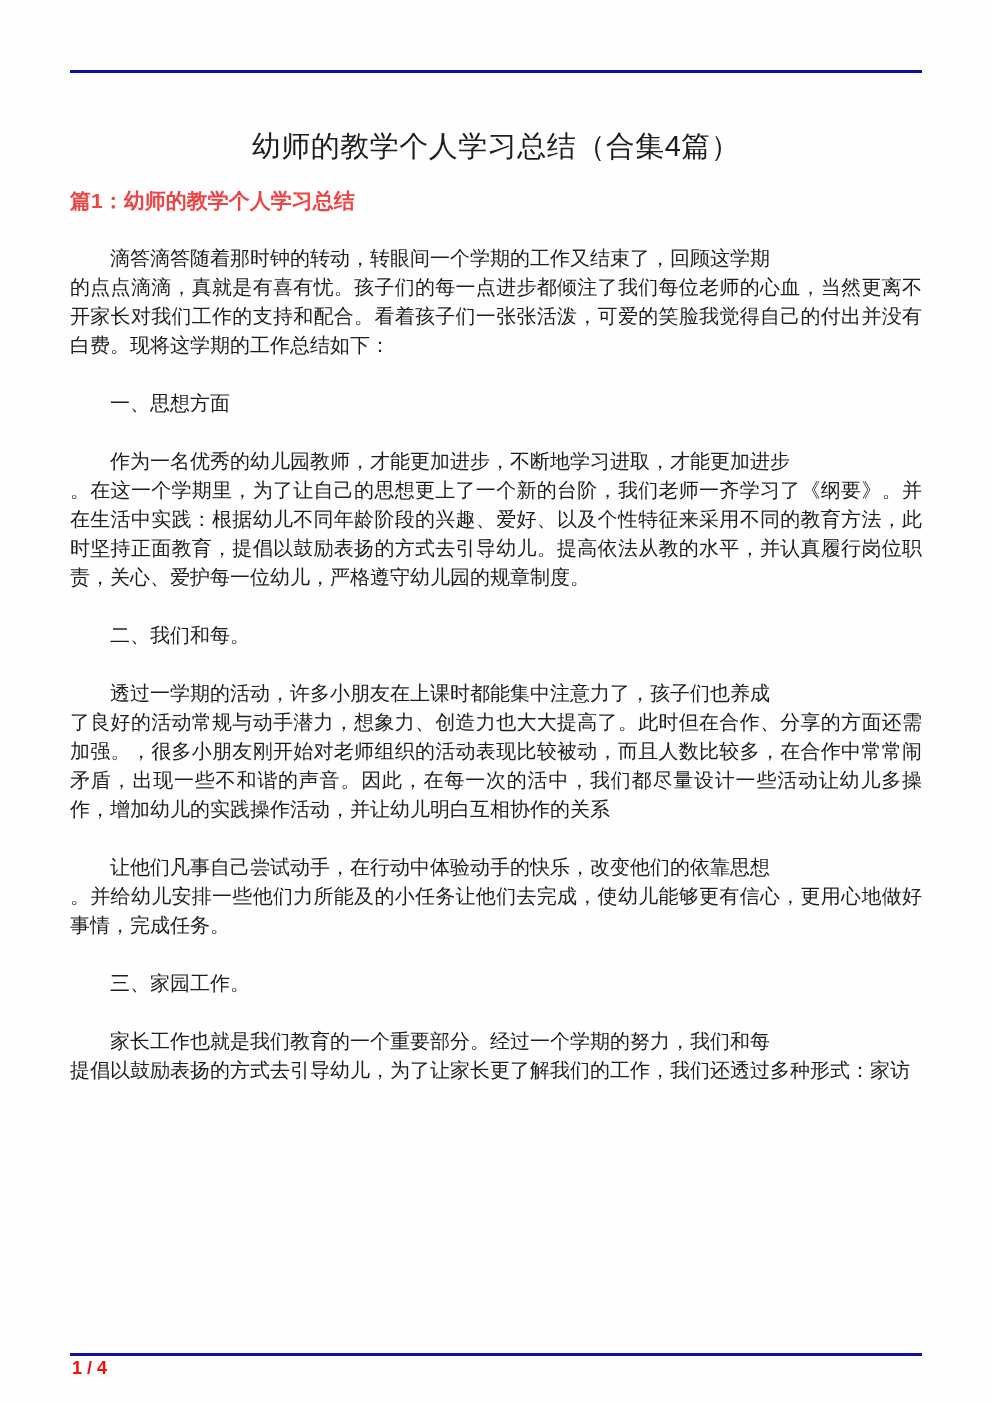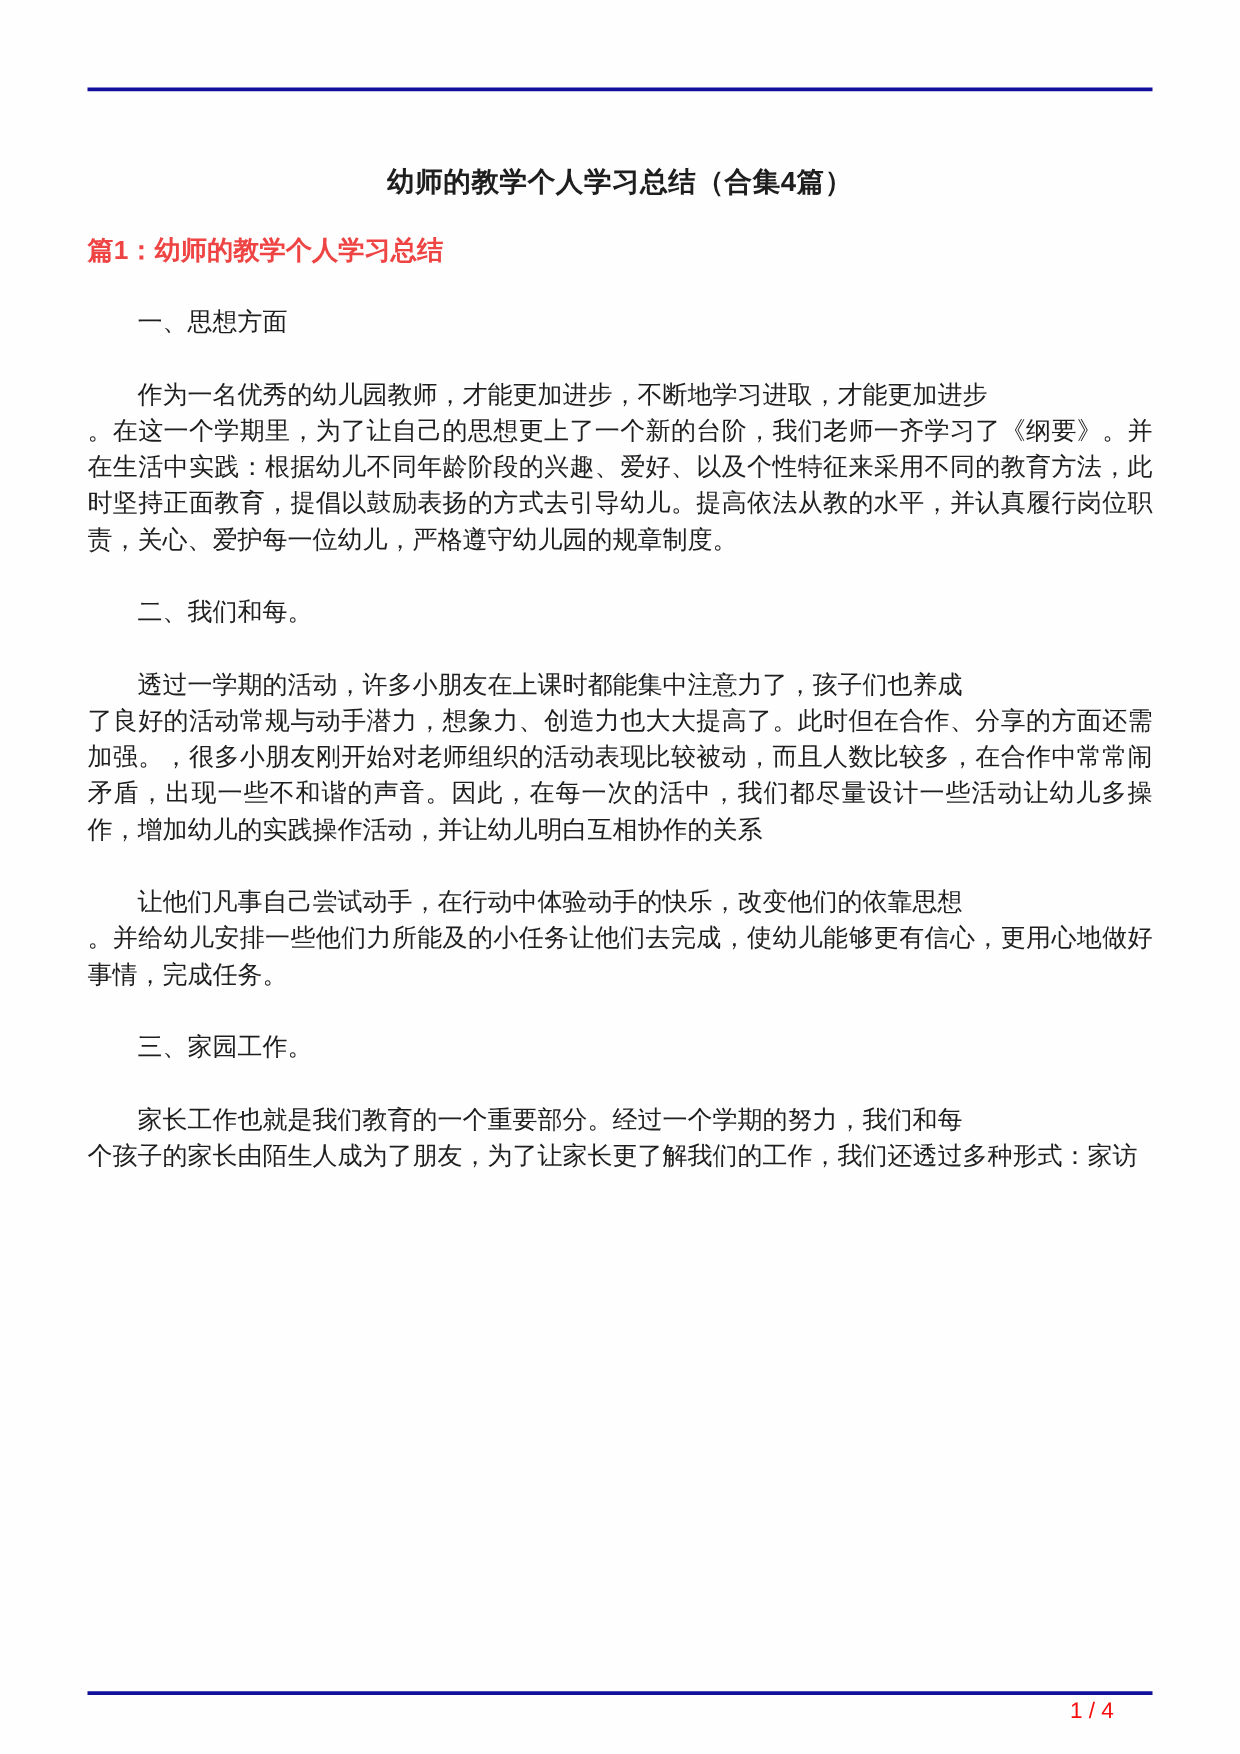--- a/index.html
+++ b/index.html
@@ -30,23 +30,23 @@
   .rule-bottom { top: 1353px; }
   .content {
     position: absolute;
     left: 70px;
     top: 73px;
     width: 852px;
   }
   .doc-title {
     margin: 53px 0 0 0;
     text-align: center;
-    font-size: 22px;
+    font-size: 29px;
     line-height: 40px;
-    font-weight: 700;
+    font-weight: 400;
     color: #1e1e1e;
     letter-spacing: 0.5px;
   }
   .section-heading {
     margin: 21px 0 0 0;
     font-size: 21px;
     line-height: 28px;
     font-weight: 700;
     color: #ef4444;
   }
@@ -55,56 +55,58 @@
     font-size: 20px;
     line-height: 29px;
     text-indent: 2em;
     text-align: justify;
     white-space: pre-line;
     color: #1e1e1e;
     word-break: break-all;
   }
   .footer-pagenum {
     position: absolute;
-    left: 84px;
+    left: 72px;
     top: 1358px;
     width: 852px;
     box-sizing: border-box;
     padding-right: 45px;
-    text-align: right;
+    text-align: left;
     font-size: 18px;
     line-height: 21px;
-    font-weight: 400;
+    font-weight: 700;
     color: #f70c0c;
   }
 </style>
 </head>
 <body>
 
 <div class="page">
 
   <div class="rule rule-top"></div>
 
   <div class="content">
 
     <div class="doc-title">幼师的教学个人学习总结（合集4篇）</div>
 
     <div class="section-heading">篇1：幼师的教学个人学习总结</div>
 
+    <p class="block">滴答滴答随着那时钟的转动，转眼间一个学期的工作又结束了，回顾这学期
+的点点滴滴，真就是有喜有忧。孩子们的每一点进步都倾注了我们每位老师的心血，当然更离不开家长对我们工作的支持和配合。看着孩子们一张张活泼，可爱的笑脸我觉得自己的付出并没有白费。现将这学期的工作总结如下：</p>
     <p class="block">一、思想方面</p>
     <p class="block">作为一名优秀的幼儿园教师，才能更加进步，不断地学习进取，才能更加进步
 。在这一个学期里，为了让自己的思想更上了一个新的台阶，我们老师一齐学习了《纲要》。并在生活中实践：根据幼儿不同年龄阶段的兴趣、爱好、以及个性特征来采用不同的教育方法，此时坚持正面教育，提倡以鼓励表扬的方式去引导幼儿。提高依法从教的水平，并认真履行岗位职责，关心、爱护每一位幼儿，严格遵守幼儿园的规章制度。</p>
     <p class="block">二、我们和每。</p>
     <p class="block">透过一学期的活动，许多小朋友在上课时都能集中注意力了，孩子们也养成
 了良好的活动常规与动手潜力，想象力、创造力也大大提高了。此时但在合作、分享的方面还需加强。，很多小朋友刚开始对老师组织的活动表现比较被动，而且人数比较多，在合作中常常闹矛盾，出现一些不和谐的声音。因此，在每一次的活中，我们都尽量设计一些活动让幼儿多操作，增加幼儿的实践操作活动，并让幼儿明白互相协作的关系</p>
     <p class="block">让他们凡事自己尝试动手，在行动中体验动手的快乐，改变他们的依靠思想
 。并给幼儿安排一些他们力所能及的小任务让他们去完成，使幼儿能够更有信心，更用心地做好事情，完成任务。</p>
     <p class="block">三、家园工作。</p>
     <p class="block">家长工作也就是我们教育的一个重要部分。经过一个学期的努力，我们和每
-个孩子的家长由陌生人成为了朋友，为了让家长更了解我们的工作，我们还透过多种形式：家访</p>
+提倡以鼓励表扬的方式去引导幼儿，为了让家长更了解我们的工作，我们还透过多种形式：家访</p>
 
   </div>
 
   <div class="rule rule-bottom"></div>
 
   <div class="footer-pagenum">1 / 4</div>
 
 </div>
 
 </body></html>

